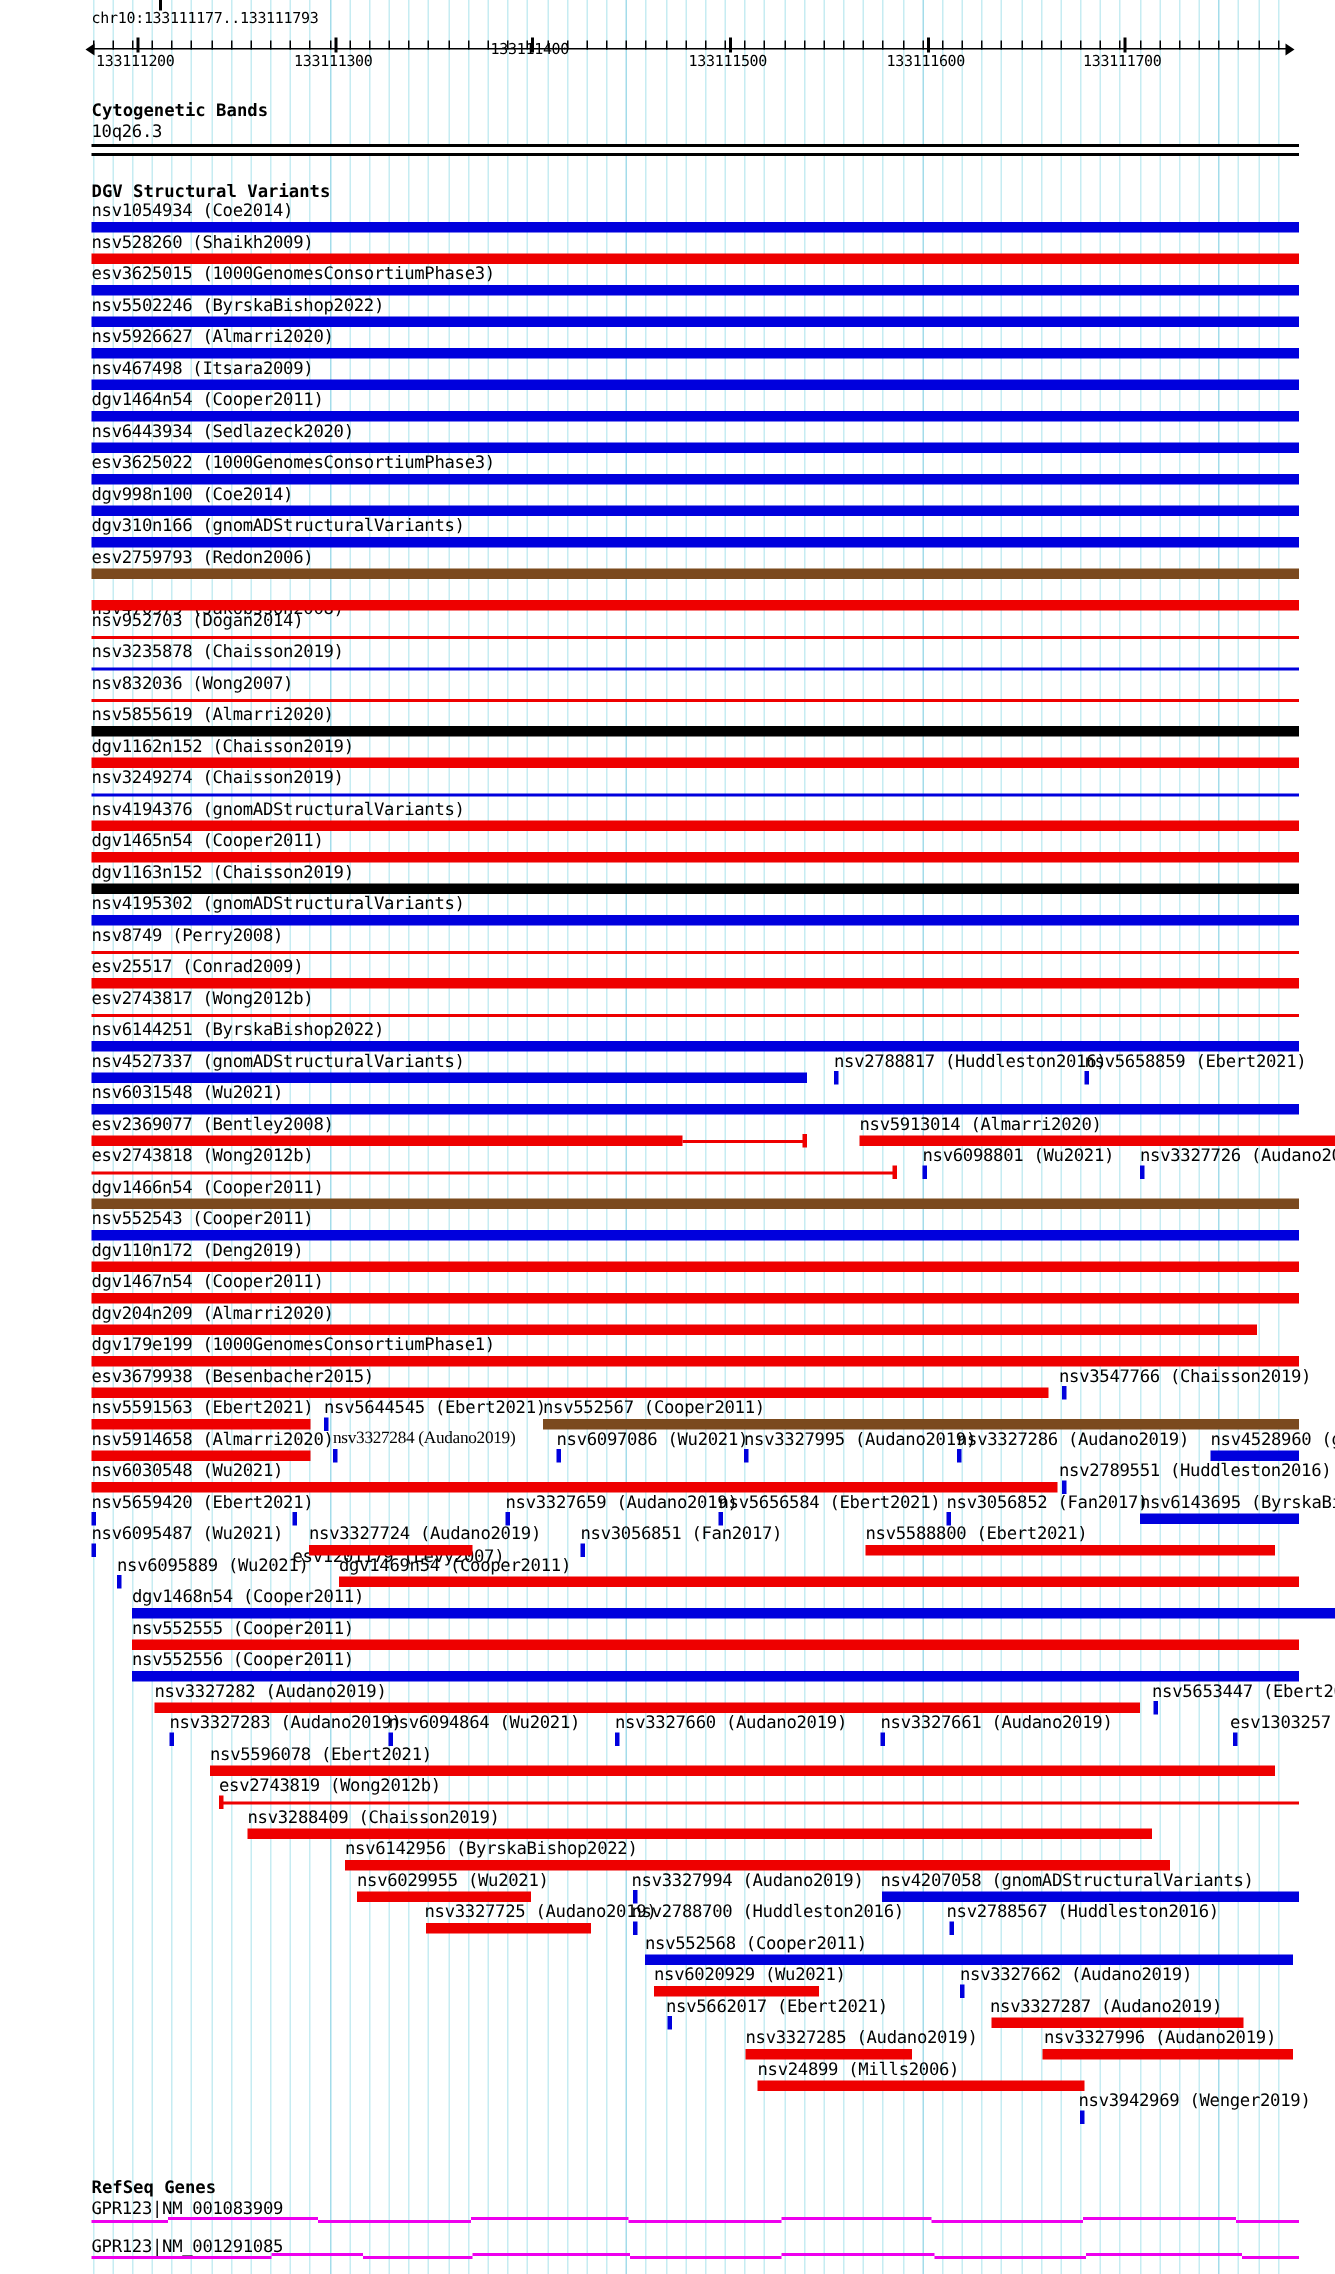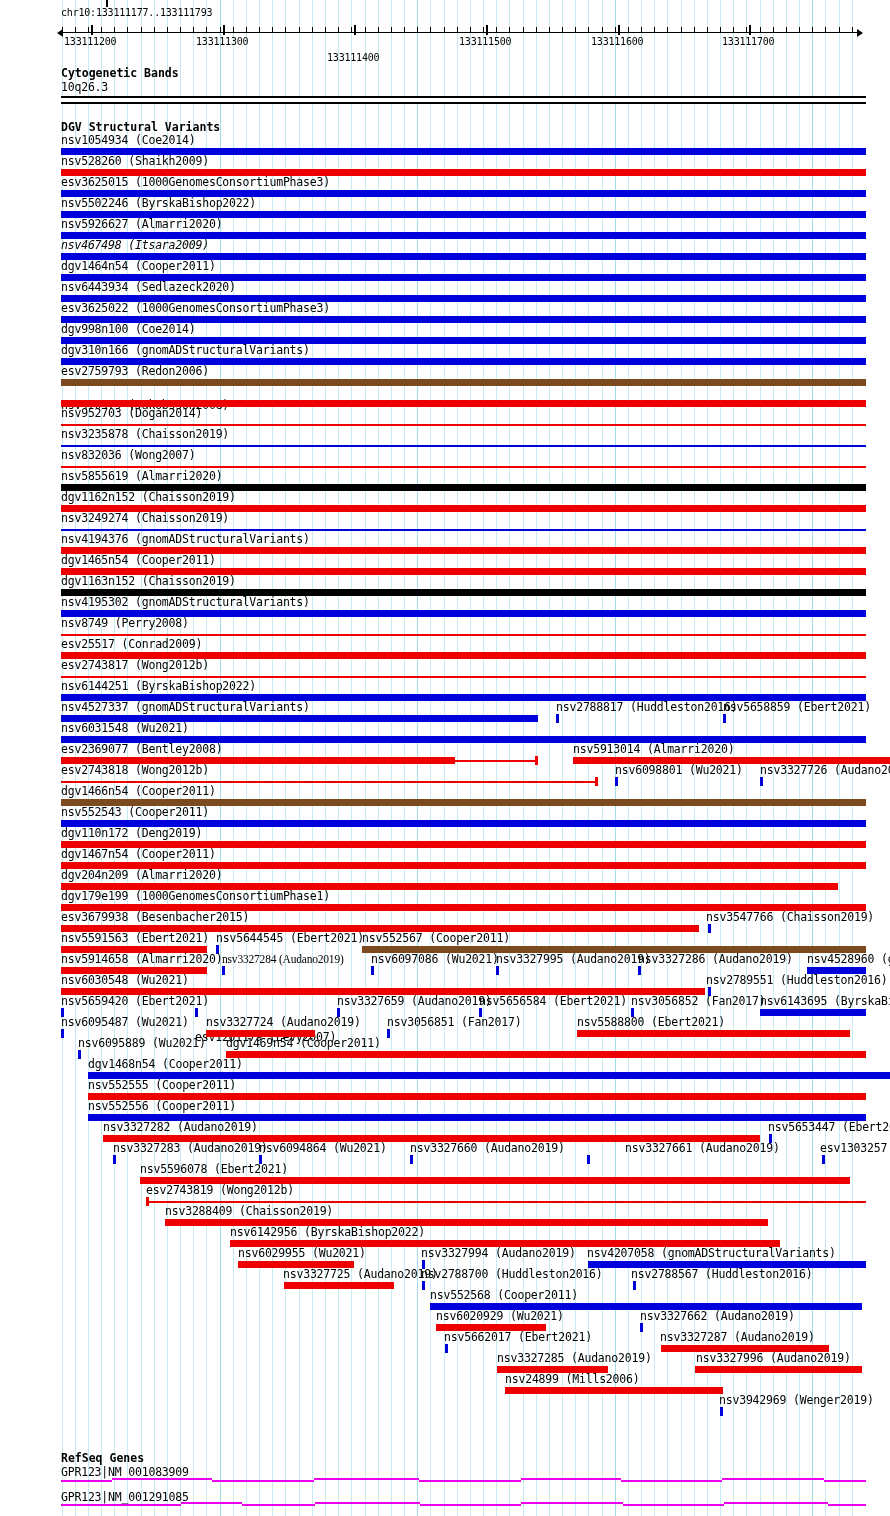--- a/index.html
+++ b/index.html
@@ -150,21 +150,21 @@
       <div class="rtick" style="left: 799.12px; top: 27px; height: 6px;"></div>
       <div class="rtick" style="left: 812.29px; top: 27px; height: 6px;"></div>
       <div class="rtick" style="left: 825.46px; top: 27px; height: 6px;"></div>
       <div class="rtick" style="left: 838.63px; top: 27px; height: 6px;"></div>
       <div class="rtick" style="left: 851.8px; top: 27px; height: 6px;"></div>
       <div class="rtick" style="left: 91px; top: 25px; height: 10px; width: 1.5px;"></div>
       <div class="lbl small" style="left: 64px; top: 36px;">133111200</div>
       <div class="rtick" style="left: 223px; top: 25px; height: 10px; width: 1.5px;"></div>
       <div class="lbl small" style="left: 196px; top: 36px;">133111300</div>
       <div class="rtick" style="left: 354px; top: 25px; height: 10px; width: 1.5px;"></div>
-      <div class="lbl small" style="left: 327px; top: 52px;">133111400</div>
+      <div class="lbl small" style="left: 327px; top: 28px;">133111400</div>
       <div class="rtick" style="left: 486px; top: 25px; height: 10px; width: 1.5px;"></div>
       <div class="lbl small" style="left: 459px; top: 36px;">133111500</div>
       <div class="rtick" style="left: 618px; top: 25px; height: 10px; width: 1.5px;"></div>
       <div class="lbl small" style="left: 591px; top: 36px;">133111600</div>
       <div class="rtick" style="left: 749px; top: 25px; height: 10px; width: 1.5px;"></div>
       <div class="lbl small" style="left: 722px; top: 36px;">133111700</div>
     </div>
 
   <div class="sec" style="left:61px;top:67px;">Cytogenetic Bands</div>
   <div class="lbl" style="left:61px;top:81px;">10q26.3</div>
@@ -185,21 +185,21 @@
         <div class="seg" style="left: 61px; top: 14px; width: 805px; height: 7px; background: rgb(0, 0, 221);"></div>
       </div>
       <div class="abs" style="left: 0px; top: 197px; width: 890px; height: 21px;">
         <div class="lbl" style="left: 61px; top: 0px;">nsv5502246 (ByrskaBishop2022)</div>
         <div class="seg" style="left: 61px; top: 14px; width: 805px; height: 7px; background: rgb(0, 0, 221);"></div>
       </div>
       <div class="abs" style="left: 0px; top: 218px; width: 890px; height: 21px;">
         <div class="lbl" style="left: 61px; top: 0px;">nsv5926627 (Almarri2020)</div>
         <div class="seg" style="left: 61px; top: 14px; width: 805px; height: 7px; background: rgb(0, 0, 221);"></div>
       </div>
-      <div class="abs" style="left: 0px; top: 239px; width: 890px; height: 21px; font-style: italic;">
+      <div class="abs" style="left: 0px; top: 239px; width: 890px; height: 21px;">
         <div class="lbl" style="left: 61px; top: 0px;">nsv467498 (Itsara2009)</div>
         <div class="seg" style="left: 61px; top: 14px; width: 805px; height: 7px; background: rgb(0, 0, 221);"></div>
       </div>
       <div class="abs" style="left: 0px; top: 260px; width: 890px; height: 21px;">
         <div class="lbl" style="left: 61px; top: 0px;">dgv1464n54 (Cooper2011)</div>
         <div class="seg" style="left: 61px; top: 14px; width: 805px; height: 7px; background: rgb(0, 0, 221);"></div>
       </div>
       <div class="abs" style="left: 0px; top: 281px; width: 746px; height: 21px;">
         <div class="lbl" style="left: 61px; top: 0px;">nsv6443934 (Sedlazeck2020)</div>
         <div class="seg" style="left: 61px; top: 14px; width: 805px; height: 7px; background: rgb(0, 0, 221);"></div>
@@ -415,21 +415,21 @@
         <div class="lbl" style="left: 768px; top: 0px;">nsv5653447 (Ebert202</div>
         <div class="seg" style="left: 769px; top: 13px; width: 3px; height: 9px; background: rgb(0, 0, 221);"></div>
       </div>
       <div class="abs" style="left: 0px; top: 1142px; width: 890px; height: 21px;">
         <div class="lbl" style="left: 113px; top: 0px;">nsv3327283 (Audano2019)</div>
         <div class="seg" style="left: 113px; top: 13px; width: 3px; height: 9px; background: rgb(0, 0, 221);"></div>
         <div class="lbl" style="left: 259px; top: 0px;">nsv6094864 (Wu2021)</div>
         <div class="seg" style="left: 259px; top: 13px; width: 3px; height: 9px; background: rgb(0, 0, 221);"></div>
         <div class="lbl" style="left: 410px; top: 0px;">nsv3327660 (Audano2019)</div>
         <div class="seg" style="left: 410px; top: 13px; width: 3px; height: 9px; background: rgb(0, 0, 221);"></div>
-        <div class="lbl" style="left: 587px; top: 0px; margin-left: 38px;">nsv3327661 (Audano2019)</div>
+        <div class="lbl" style="left: 587px; top: 0px;">nsv3327661 (Audano2019)</div>
         <div class="seg" style="left: 587px; top: 13px; width: 3px; height: 9px; background: rgb(0, 0, 221);"></div>
         <div class="lbl" style="left: 820px; top: 0px;">esv1303257 (</div>
         <div class="seg" style="left: 822px; top: 13px; width: 3px; height: 9px; background: rgb(0, 0, 221);"></div>
       </div>
       <div class="abs" style="left: 0px; top: 1163px; width: 890px; height: 21px;">
         <div class="lbl" style="left: 140px; top: 0px;">nsv5596078 (Ebert2021)</div>
         <div class="seg" style="left: 140px; top: 14px; width: 710px; height: 7px; background: rgb(238, 0, 0);"></div>
       </div>
       <div class="abs" style="left: 0px; top: 1184px; width: 890px; height: 21px;">
         <div class="lbl" style="left: 146px; top: 0px;">esv2743819 (Wong2012b)</div>

